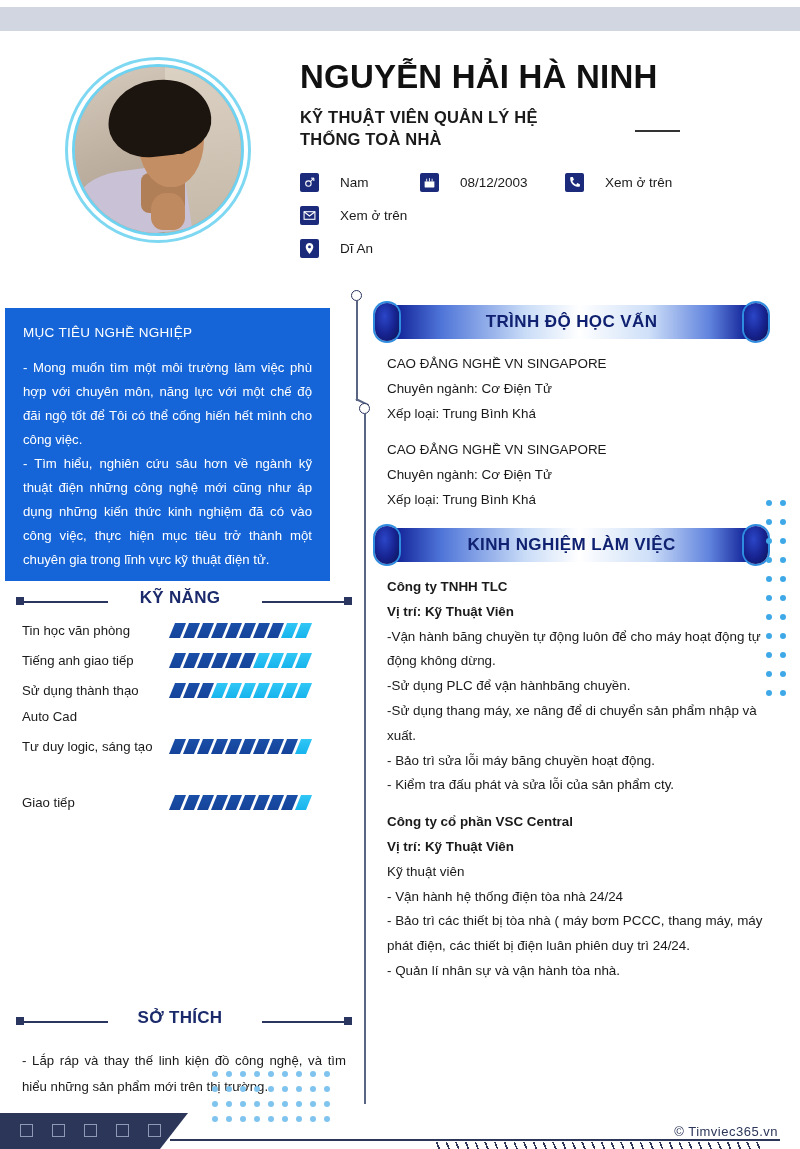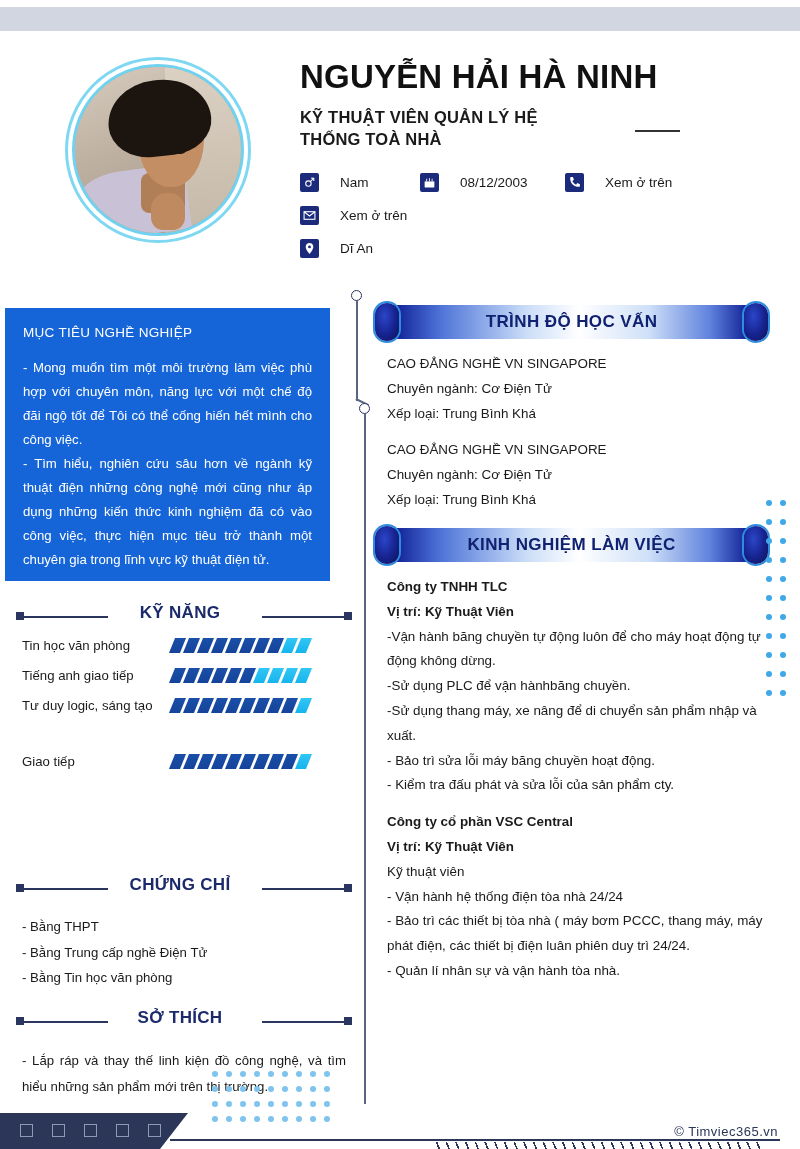--- a/index.html
+++ b/index.html
@@ -297,21 +297,21 @@
   </div>
 
   <div class="timeline">
     <div class="tl-node" style="left:11px; top:0;"></div>
     <div class="tl-line" style="left:16px; top:11px; width:1.6px; height:100px;"></div>
     <div class="tl-line" style="left:16px; top:108px; width:14px; height:1.6px; transform:rotate(26deg); transform-origin:left center;"></div>
     <div class="tl-node" style="left:19px; top:113px;"></div>
     <div class="tl-line" style="left:24px; top:124px; width:1.6px; height:690px;"></div>
   </div>
 
-  <div class="lsec" style="top:603px;">
+  <div class="lsec" style="top:588px;">
     <div class="lsec-head">
       <span class="sq l"></span>
         <span class="ln l"></span>
       <span class="ttl">KỸ NĂNG</span>
       <span class="ln r"></span>
         <span class="sq r"></span>
     </div>
     <div id="skills-list">
         <div class="skill-row" style="height: 26px;">
           <div class="skill-name">Tin học văn phòng</div>
@@ -337,20 +337,35 @@
             <span class="bar on"></span>
             <span class="bar on"></span>
             <span class="bar on"></span>
             <span class="bar off"></span>
             <span class="bar off"></span>
             <span class="bar off"></span>
             <span class="bar off"></span>
           </div>
         </div>
         <div class="skill-row" style="height: 52px;">
+          <div class="skill-name">Sử dụng thành thạo Auto Cad</div>
+          <div class="bars">
+            <span class="bar on"></span>
+            <span class="bar on"></span>
+            <span class="bar on"></span>
+            <span class="bar off"></span>
+            <span class="bar off"></span>
+            <span class="bar off"></span>
+            <span class="bar off"></span>
+            <span class="bar off"></span>
+            <span class="bar off"></span>
+            <span class="bar off"></span>
+          </div>
+        </div>
+        <div class="skill-row" style="height: 52px;">
           <div class="skill-name">Tư duy logic, sáng tạo</div>
           <div class="bars">
             <span class="bar on"></span>
             <span class="bar on"></span>
             <span class="bar on"></span>
             <span class="bar on"></span>
             <span class="bar on"></span>
             <span class="bar on"></span>
             <span class="bar on"></span>
             <span class="bar on"></span>
@@ -369,33 +384,20 @@
             <span class="bar on"></span>
             <span class="bar on"></span>
             <span class="bar on"></span>
             <span class="bar on"></span>
             <span class="bar off"></span>
           </div>
         </div>
       </div>
   </div>
 
-  <div class="lsec" style="top:875px;">
-    <div class="lsec-head">
-      <span class="sq l"></span>
-        <span class="ln l"></span>
-      <span class="ttl">CHỨNG CHỈ</span>
-      <span class="ln r"></span>
-        <span class="sq r"></span>
-    </div>
-    <div style="height:9px;"></div>
-    <div class="ltext">- Bằng THPT</div>
-    <div class="ltext">- Bằng Trung cấp nghề Điện Tử</div>
-    <div class="ltext">- Bằng Tin học văn phòng</div>
-  </div>
 
   <div class="lsec" style="top:1008px;">
     <div class="lsec-head">
       <span class="sq l"></span>
         <span class="ln l"></span>
       <span class="ttl">SỞ THÍCH</span>
       <span class="ln r"></span>
         <span class="sq r"></span>
     </div>
     <div style="height:10px;"></div>

